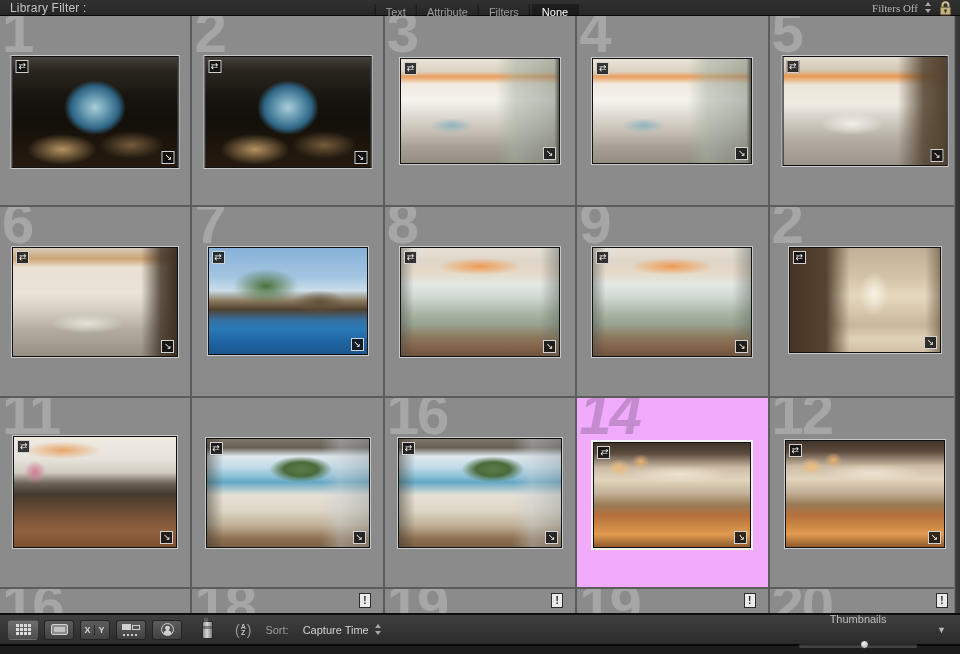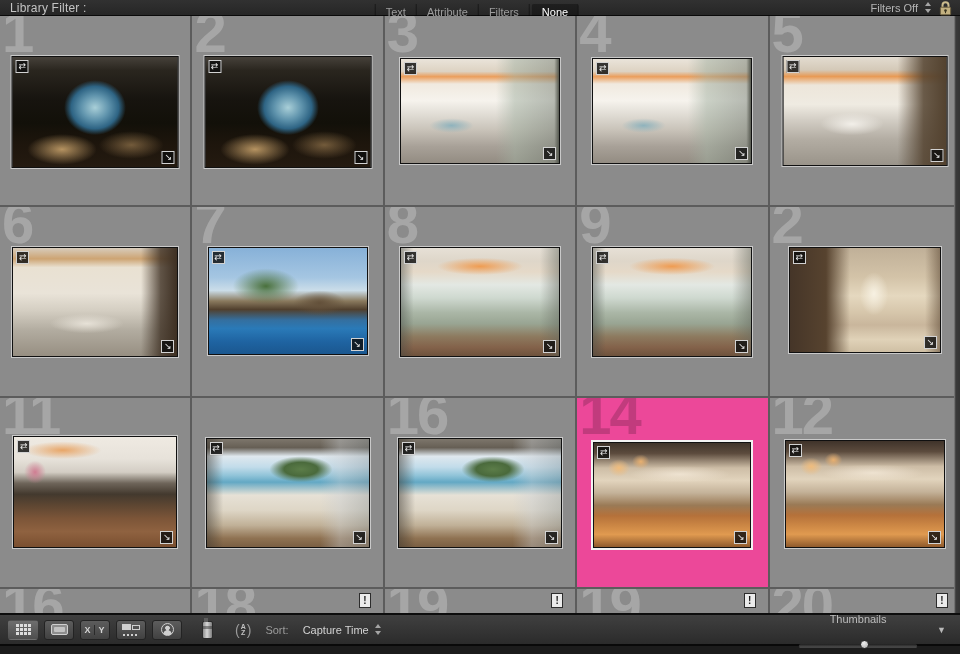--- a/index.html
+++ b/index.html
@@ -9,34 +9,34 @@
   
   .topbar { position:relative; height:16px; background:linear-gradient(#313131,#262626);
     border-bottom:1px solid #0a0a0a; display:flex; align-items:center; color:#bdbdbd; }
   .topbar-title { font-size:12px; padding-left:10px; color:#c4c4c4; letter-spacing:.2px; }
   .tabs { position:absolute; left:50%; top:0; transform:translateX(-51%); height:24px;
     display:flex; align-items:center; }
   .tab { font-size:11px; color:#9d9d9d; padding:2px 10px; border-right:1px solid rgba(0,0,0,.45);
     cursor:default; }
   .tab:first-child { border-left:1px solid rgba(0,0,0,.45); }
   .tab.active { color:#ffffff; background:rgba(0,0,0,.32); border-radius:2px; margin:0 2px; }
-  .topbar-right { margin-left:auto; display:flex; align-items:center; gap:7px; padding-right:8px; }
+  .topbar-right { margin-left:auto; display:flex; align-items:center; gap:7px; padding-right:8px;font-family:Liberation Serif, serif; }
   .filters-label { font-size:11px; color:#b4b4b4; }
   .updn { display:inline-block; width:7px; height:11px; position:relative; }
   .updn::before { content:""; position:absolute; top:0; left:0;
     border-left:3.5px solid transparent; border-right:3.5px solid transparent; border-bottom:4px solid #a5a5a5; }
   .updn::after { content:""; position:absolute; bottom:0; left:0;
     border-left:3.5px solid transparent; border-right:3.5px solid transparent; border-top:4px solid #a5a5a5; }
 
   
   .grid-wrap { position:relative; height:597px; background:#5c5c5c; }
   .grid { display:grid; grid-template-columns:repeat(5,1fr); grid-template-rows:189px 189px 189px 24px;
     gap:2px; height:597px; }
   .cell { position:relative; background:#8b8b8b; overflow:hidden; }
-  .cell.selected { background:#ec4899; }
+  .cell.selected { background:#f0abfc;font-style:italic; }
   .cell-num { position:absolute; top:-13px; left:2px; font-size:58px; font-weight:bold;
     color:rgba(255,255,255,.24); line-height:1; letter-spacing:-2px; z-index:0; }
   .cell.selected .cell-num { color:rgba(0,0,0,.18); }
   .photo { position:absolute; left:50%; transform:translateX(-50%); z-index:1;
     border:1px solid #101010; box-shadow:0 0 0 1px #c9c9c9; }
   .cell.selected .photo { box-shadow:0 0 0 2px #f2f2f2; }
   .badge { position:absolute; width:13px; height:13px; background:rgba(14,14,14,.82);
     border:1px solid #d2d2d2; color:#efefef; font-size:9px; line-height:11px; text-align:center; }
   .badge.tl { top:3px; left:3px; }
   .badge.br { bottom:3px; right:3px; }

